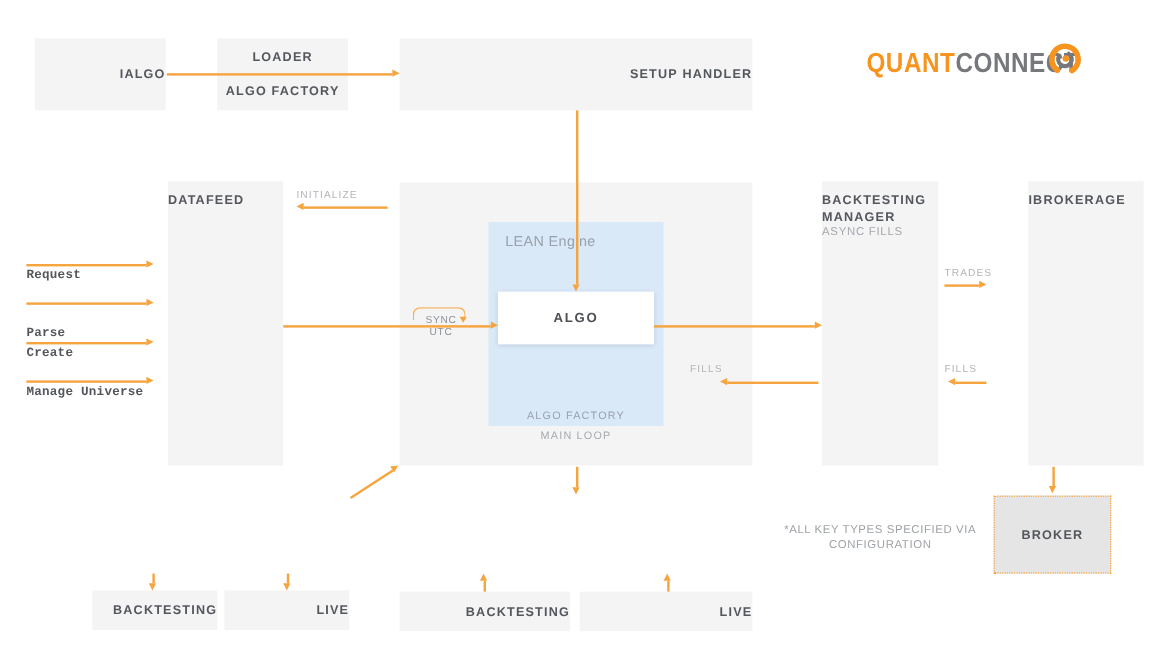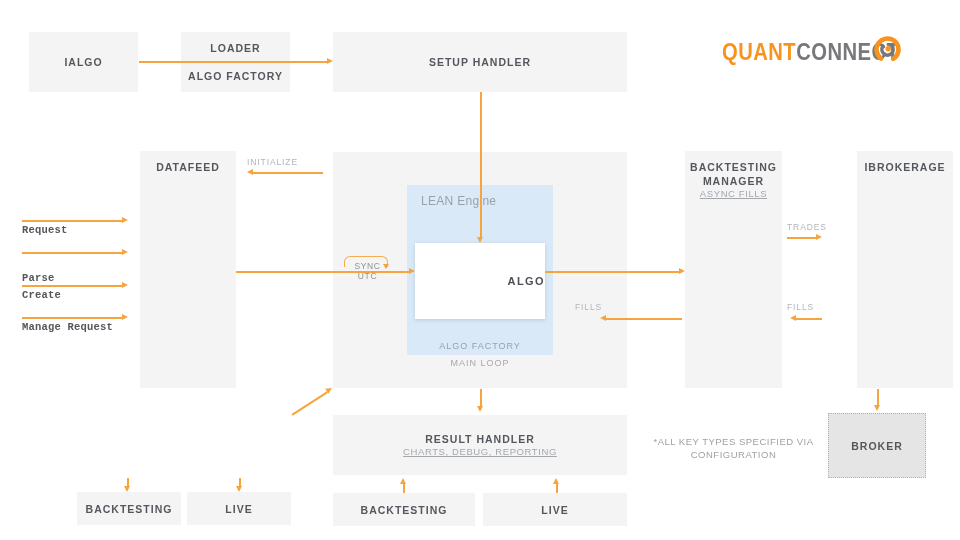--- a/index.html
+++ b/index.html
@@ -9,24 +9,24 @@
     position:relative; width:960px; height:540px; background:#ffffff;
     overflow:hidden;
   }
   .box { position:absolute; background:#f4f4f5; }
   .title {
     font-size:10.5px; font-weight:700; color:#54575c;
     letter-spacing:1px; text-align:center; line-height:14px;
   }
   .sub {
     font-size:9.5px; font-weight:400; color:#a4a8ac;
-    letter-spacing:0.6px; text-align:center; line-height:12px;text-decoration:underline;
-  }
-  .center-col { display:flex; flex-direction:column; align-items:center; justify-content:center; }
-  .top-col { display:flex; flex-direction:column; align-items:center; padding-top:9px; }
+    letter-spacing:0.6px; text-align:center; line-height:12px;
+  }
+  .center-col { display:flex; flex-direction:column; align-items:flex-end; justify-content:center; }
+  .top-col { display:flex; flex-direction:column; align-items:flex-start; padding-top:9px; }
   .tiny {
     position:absolute; font-size:8.5px; color:#b2b5b9; letter-spacing:0.9px;
     text-align:left;
   }
   .side-label {
     position:absolute; font-size:10.5px; font-weight:600; color:#53565a;
     letter-spacing:0.2px;
     font-family:Liberation Mono, monospace;
   }
   
@@ -46,22 +46,22 @@
     border-top:6px solid #f6a43e; border-left:3.3px solid transparent; border-right:3.3px solid transparent;
   }
   .arrow.v.head-up::after {
     content:""; position:absolute; top:-6px; left:-2.6px; width:0; height:0;
     border-bottom:6px solid #f6a43e; border-left:3.3px solid transparent; border-right:3.3px solid transparent;
   }
   
   #lean-blue { position:absolute; left:407px; top:185px; width:146px; height:170px; background:#d9e9f8; }
   #lean-label { position:absolute; left:421px; top:194px; font-size:12px; color:#99a1ab; letter-spacing:0.3px; }
   #algo-box {
-    position:absolute; left:415px; top:243px; width:130px; height:76px; background:#ffffff;
-    box-shadow:0 1px 4px rgba(60,70,90,0.18); display:flex; align-items:center; justify-content:flex-end;
+    position:absolute; left:415px; top:243px; width:130px; height:44px; background:#ffffff;
+    box-shadow:0 1px 4px rgba(60,70,90,0.18); display:flex; align-items:center; justify-content:center;
   }
   #algo-box .title { font-size:11px; letter-spacing:1.4px; color:#4c5054; }
   #algo-manager { position:absolute; left:407px; top:341px; width:146px; font-size:9px; color:#98a1ab; letter-spacing:1px; text-align:center; }
   #main-loop { position:absolute; left:333px; top:358px; width:294px; font-size:9px; color:#a6a9ad; letter-spacing:1px; text-align:center; }
   
   #sync-loop {
     position:absolute; left:344px; top:256px; width:44px; height:11px;
     border:1.5px solid #f6ad52; border-bottom:none; border-radius:6px 6px 0 0;
   }
   #sync-loop-head {
@@ -141,34 +141,30 @@
   <div class="tiny" style="left:575px; top:302px; width:35px;">FILLS</div>
   <div class="tiny" style="left:787px; top:302px; width:35px;">FILLS</div>
 
   <div id="sync-loop"></div>
   <div id="sync-loop-head"></div>
   <div id="sync-utc-label">SYNC UTC</div>
 
   <div class="side-label" style="left:22px; top:224px;">Request</div>
   <div class="side-label" style="left:22px; top:272px;">Parse</div>
   <div class="side-label" style="left:22px; top:289px;">Create</div>
-  <div class="side-label" style="left:22px; top:321px;">Manage Request</div>
+  <div class="side-label" style="left:22px; top:321px;">Manage Universe</div>
 
 
   <div class="box center-col" style="left:77px; top:492px; width:104px; height:33px;">
     <div class="title">BACKTESTING</div>
   </div>
   <div class="box center-col" style="left:187px; top:492px; width:104px; height:33px;">
     <div class="title">LIVE</div>
   </div>
 
-  <div class="box center-col" style="left:333px; top:415px; width:294px; height:60px;">
-    <div class="title">RESULT HANDLER</div>
-    <div class="sub">CHARTS, DEBUG, REPORTING</div>
-  </div>
 
   <div class="box center-col" style="left:333px; top:493px; width:142px; height:33px;">
     <div class="title">BACKTESTING</div>
   </div>
   <div class="box center-col" style="left:483px; top:493px; width:144px; height:33px;">
     <div class="title">LIVE</div>
   </div>
 
   <div id="config-note">
     <div>*ALL KEY TYPES SPECIFIED VIA</div>

